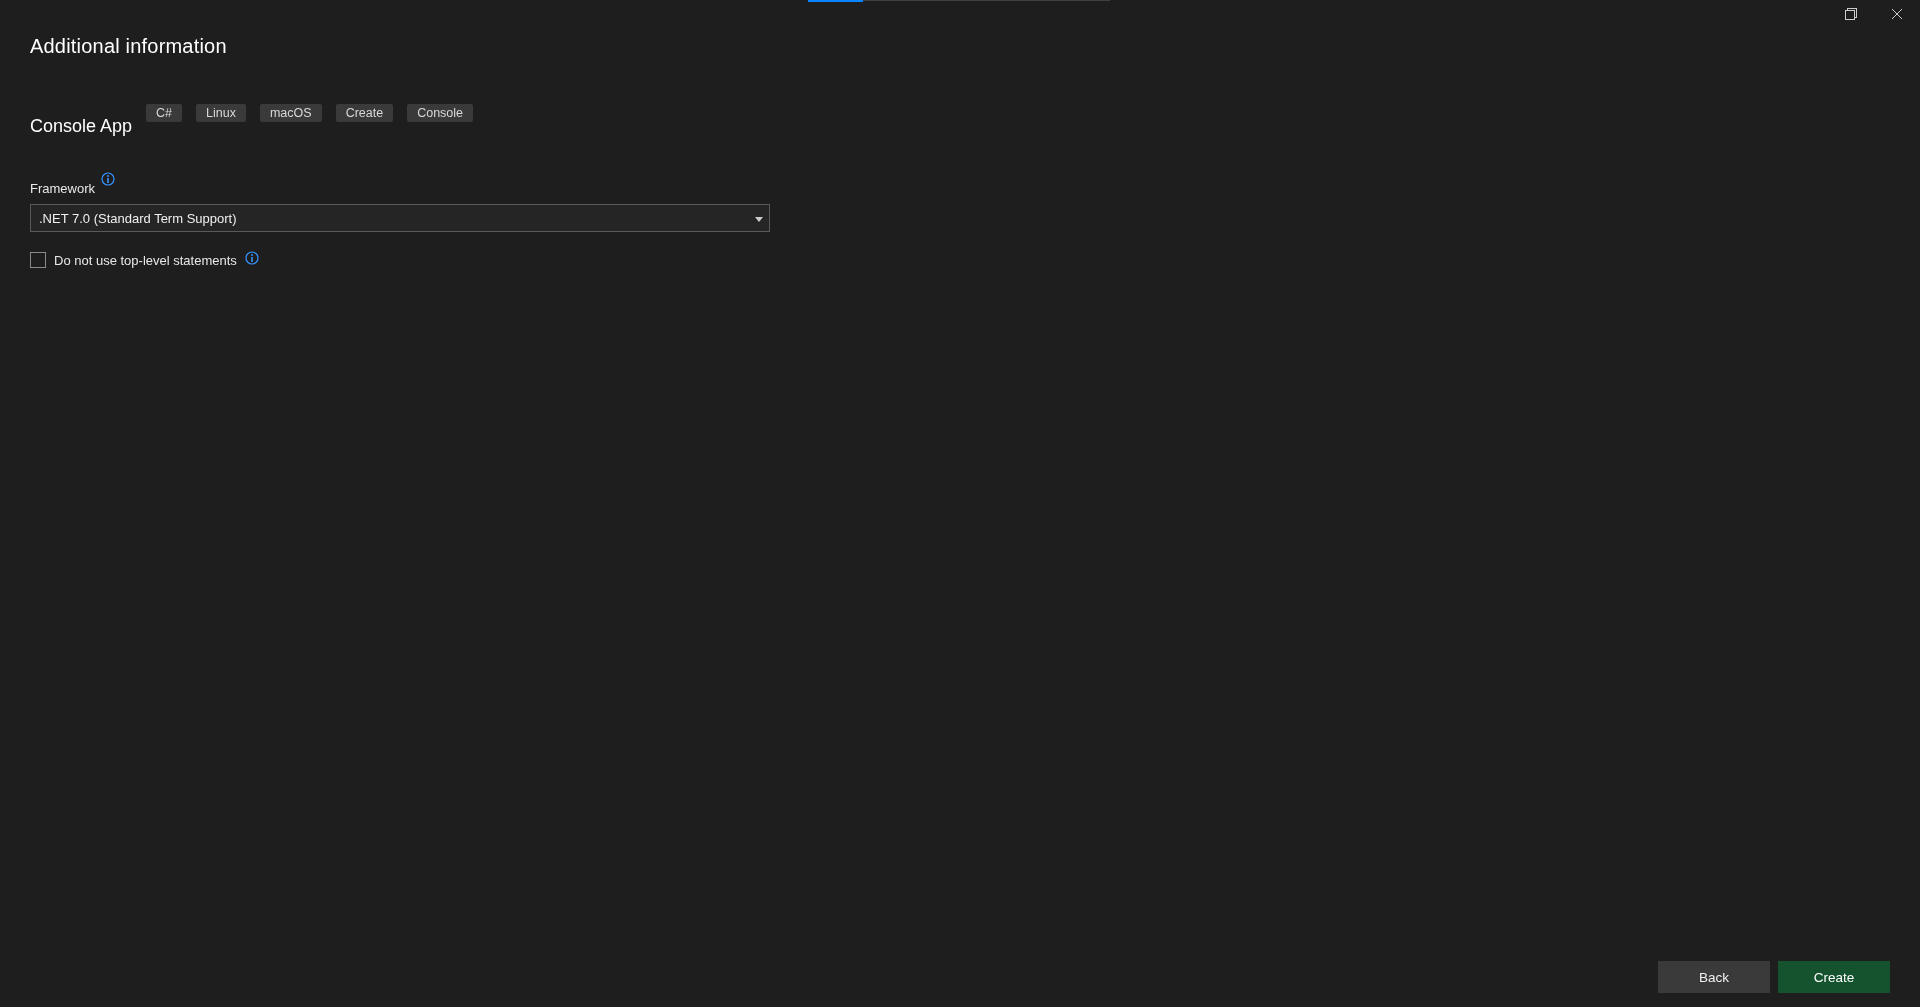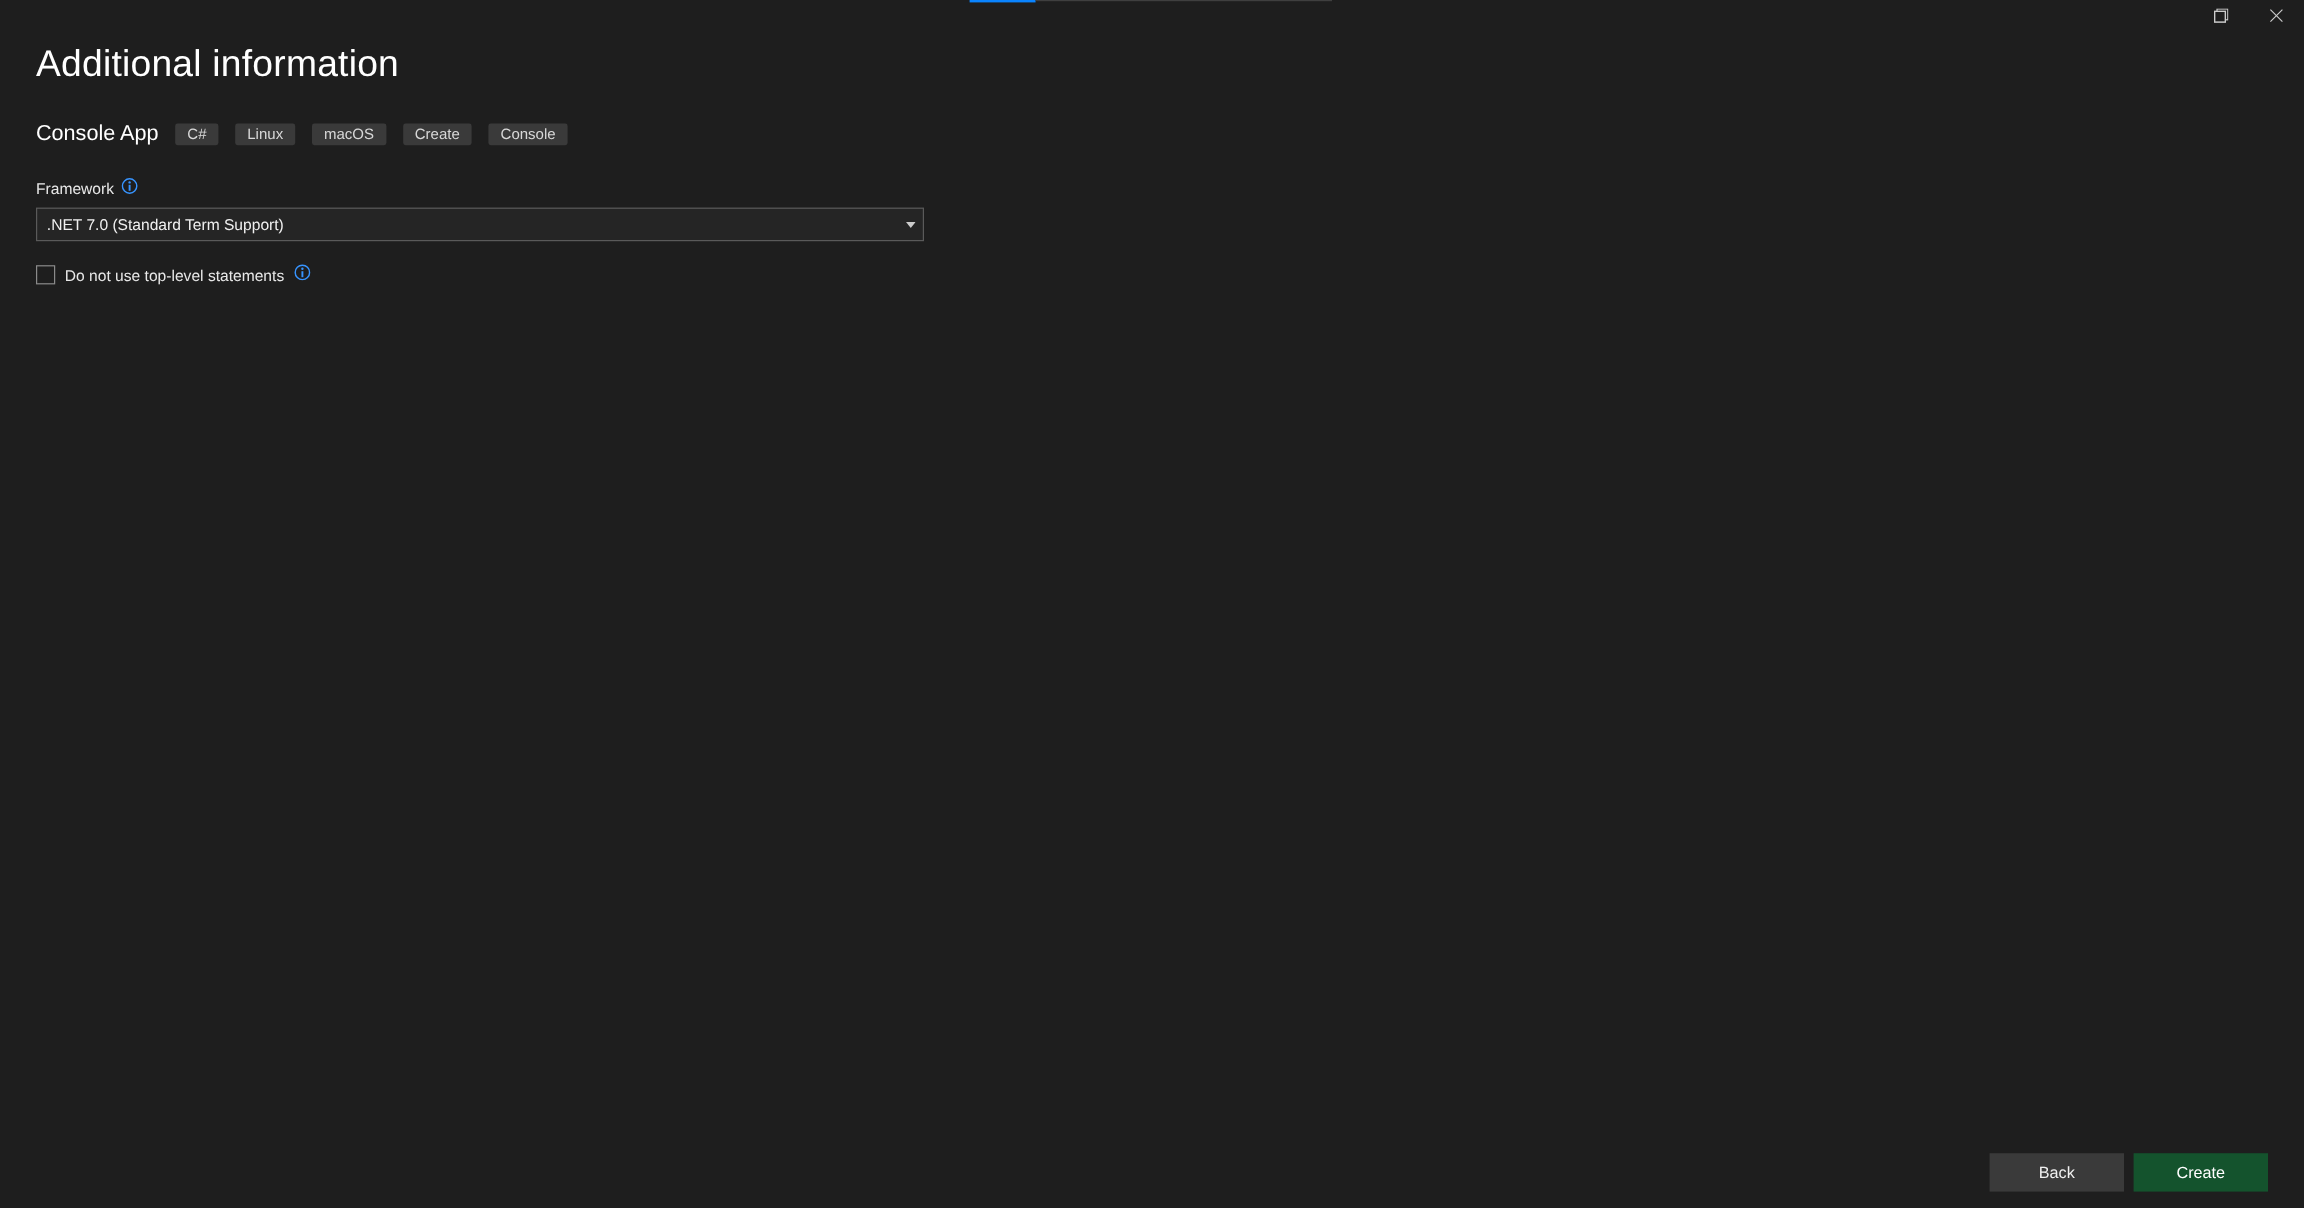--- a/index.html
+++ b/index.html
@@ -59,55 +59,57 @@
   }
 
   .content {
     position: absolute;
     top: 35px;
     left: 30px;
     right: 30px;
   }
 
   .page-title {
-    font-size: 31px;
+    font-size: 20px;
     font-weight: 400;
     color: #ffffff;
     margin-bottom: 30px;
     letter-spacing: 0.2px;
   }
 
   .subtitle-row {
     display: flex;
     align-items: center;
     gap: 14px;
     margin-bottom: 28px;
   }
   .subtitle {
     font-size: 18px;
     font-weight: 400;
     color: #ffffff;
+    margin-top: 28px;
   }
   .tag {
     background: #3a3a3a;
     color: #d8d8d8;
     font-size: 12.5px;
     padding: 2px 10px;
     border-radius: 2px;
   }
 
   .field-label-row {
     display: flex;
     align-items: center;
     gap: 6px;
     margin-bottom: 8px;
   }
   .field-label {
     font-size: 13px;
     color: #e8e8e8;
+    margin-top: 16px;
   }
   .info-icon {
     width: 14px;
     height: 14px;
     display: inline-flex;
     align-items: center;
     justify-content: center;
     cursor: pointer;
   }
   .info-icon svg {

